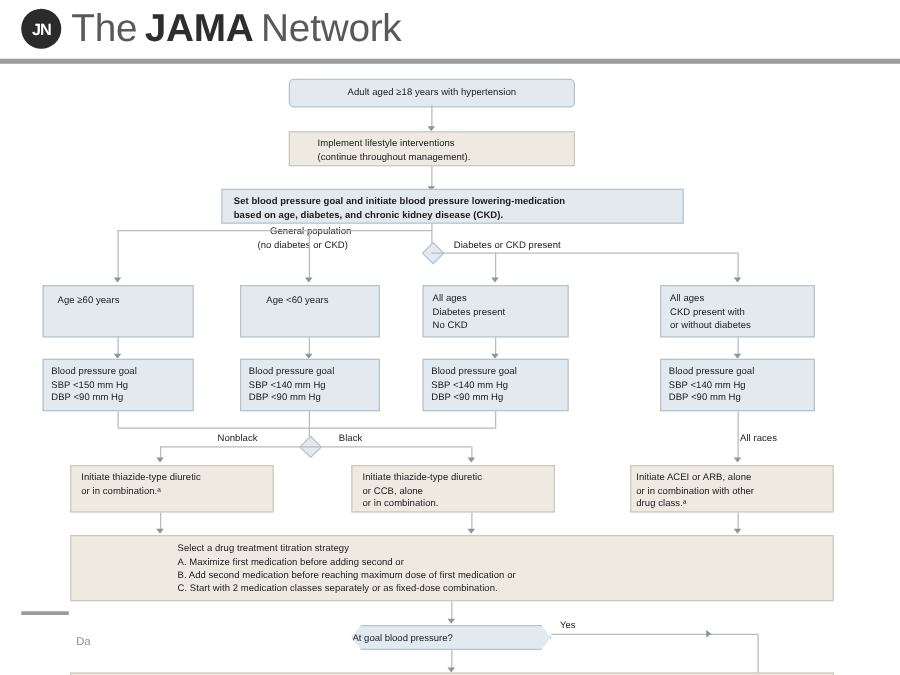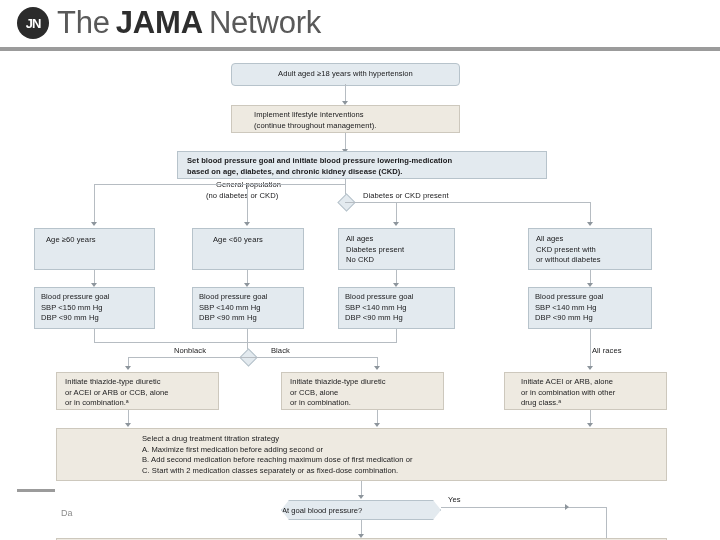--- a/index.html
+++ b/index.html
@@ -212,31 +212,30 @@
   <div class="ln lnv" style="left:128px;top:305px;height:12px;"></div>
   <div class="arrow" style="left:125px;top:314px;"></div>
   <div class="ln lnv" style="left:377px;top:305px;height:12px;"></div>
   <div class="arrow" style="left:374px;top:314px;"></div>
 
   <div class="ln lnv" style="left:590px;top:277px;height:40px;"></div>
   <div class="arrow" style="left:587px;top:314px;"></div>
 
   <div class="node beige" style="left:56px;top:320px;width:163px;height:38px;padding:4px 0 0 8px;">
     <span class="hang">Initiate thiazide-type diuretic</span>
-    <span class="hang b">or ACEI or ARB or CCB, alone</span>
     <span class="hang b">or in combination.ᵃ</span>
   </div>
 
   <div class="node beige" style="left:281px;top:320px;width:163px;height:38px;padding:4px 0 0 8px;">
     <span class="hang">Initiate thiazide-type diuretic</span>
     <span class="hang b">or CCB, alone</span>
     <span class="hang b">or in combination.</span>
   </div>
 
-  <div class="node beige" style="left:504px;top:320px;width:163px;height:38px;padding:4px 0 0 16px;">
+  <div class="node beige" style="left:504px;top:320px;width:163px;height:38px;padding:4px 0 0 4px;">
     <span class="hang b">Initiate ACEI or ARB, alone</span>
     <span class="hang b">or in combination with other</span>
     <span class="hang">drug class.ᵃ</span>
   </div>
 
   <div class="ln lnv" style="left:128px;top:358px;height:15px;"></div>
   <div class="arrow" style="left:125px;top:371px;"></div>
   <div class="ln lnv" style="left:377px;top:358px;height:15px;"></div>
   <div class="arrow" style="left:374px;top:371px;"></div>
   <div class="ln lnv" style="left:590px;top:358px;height:15px;"></div>

